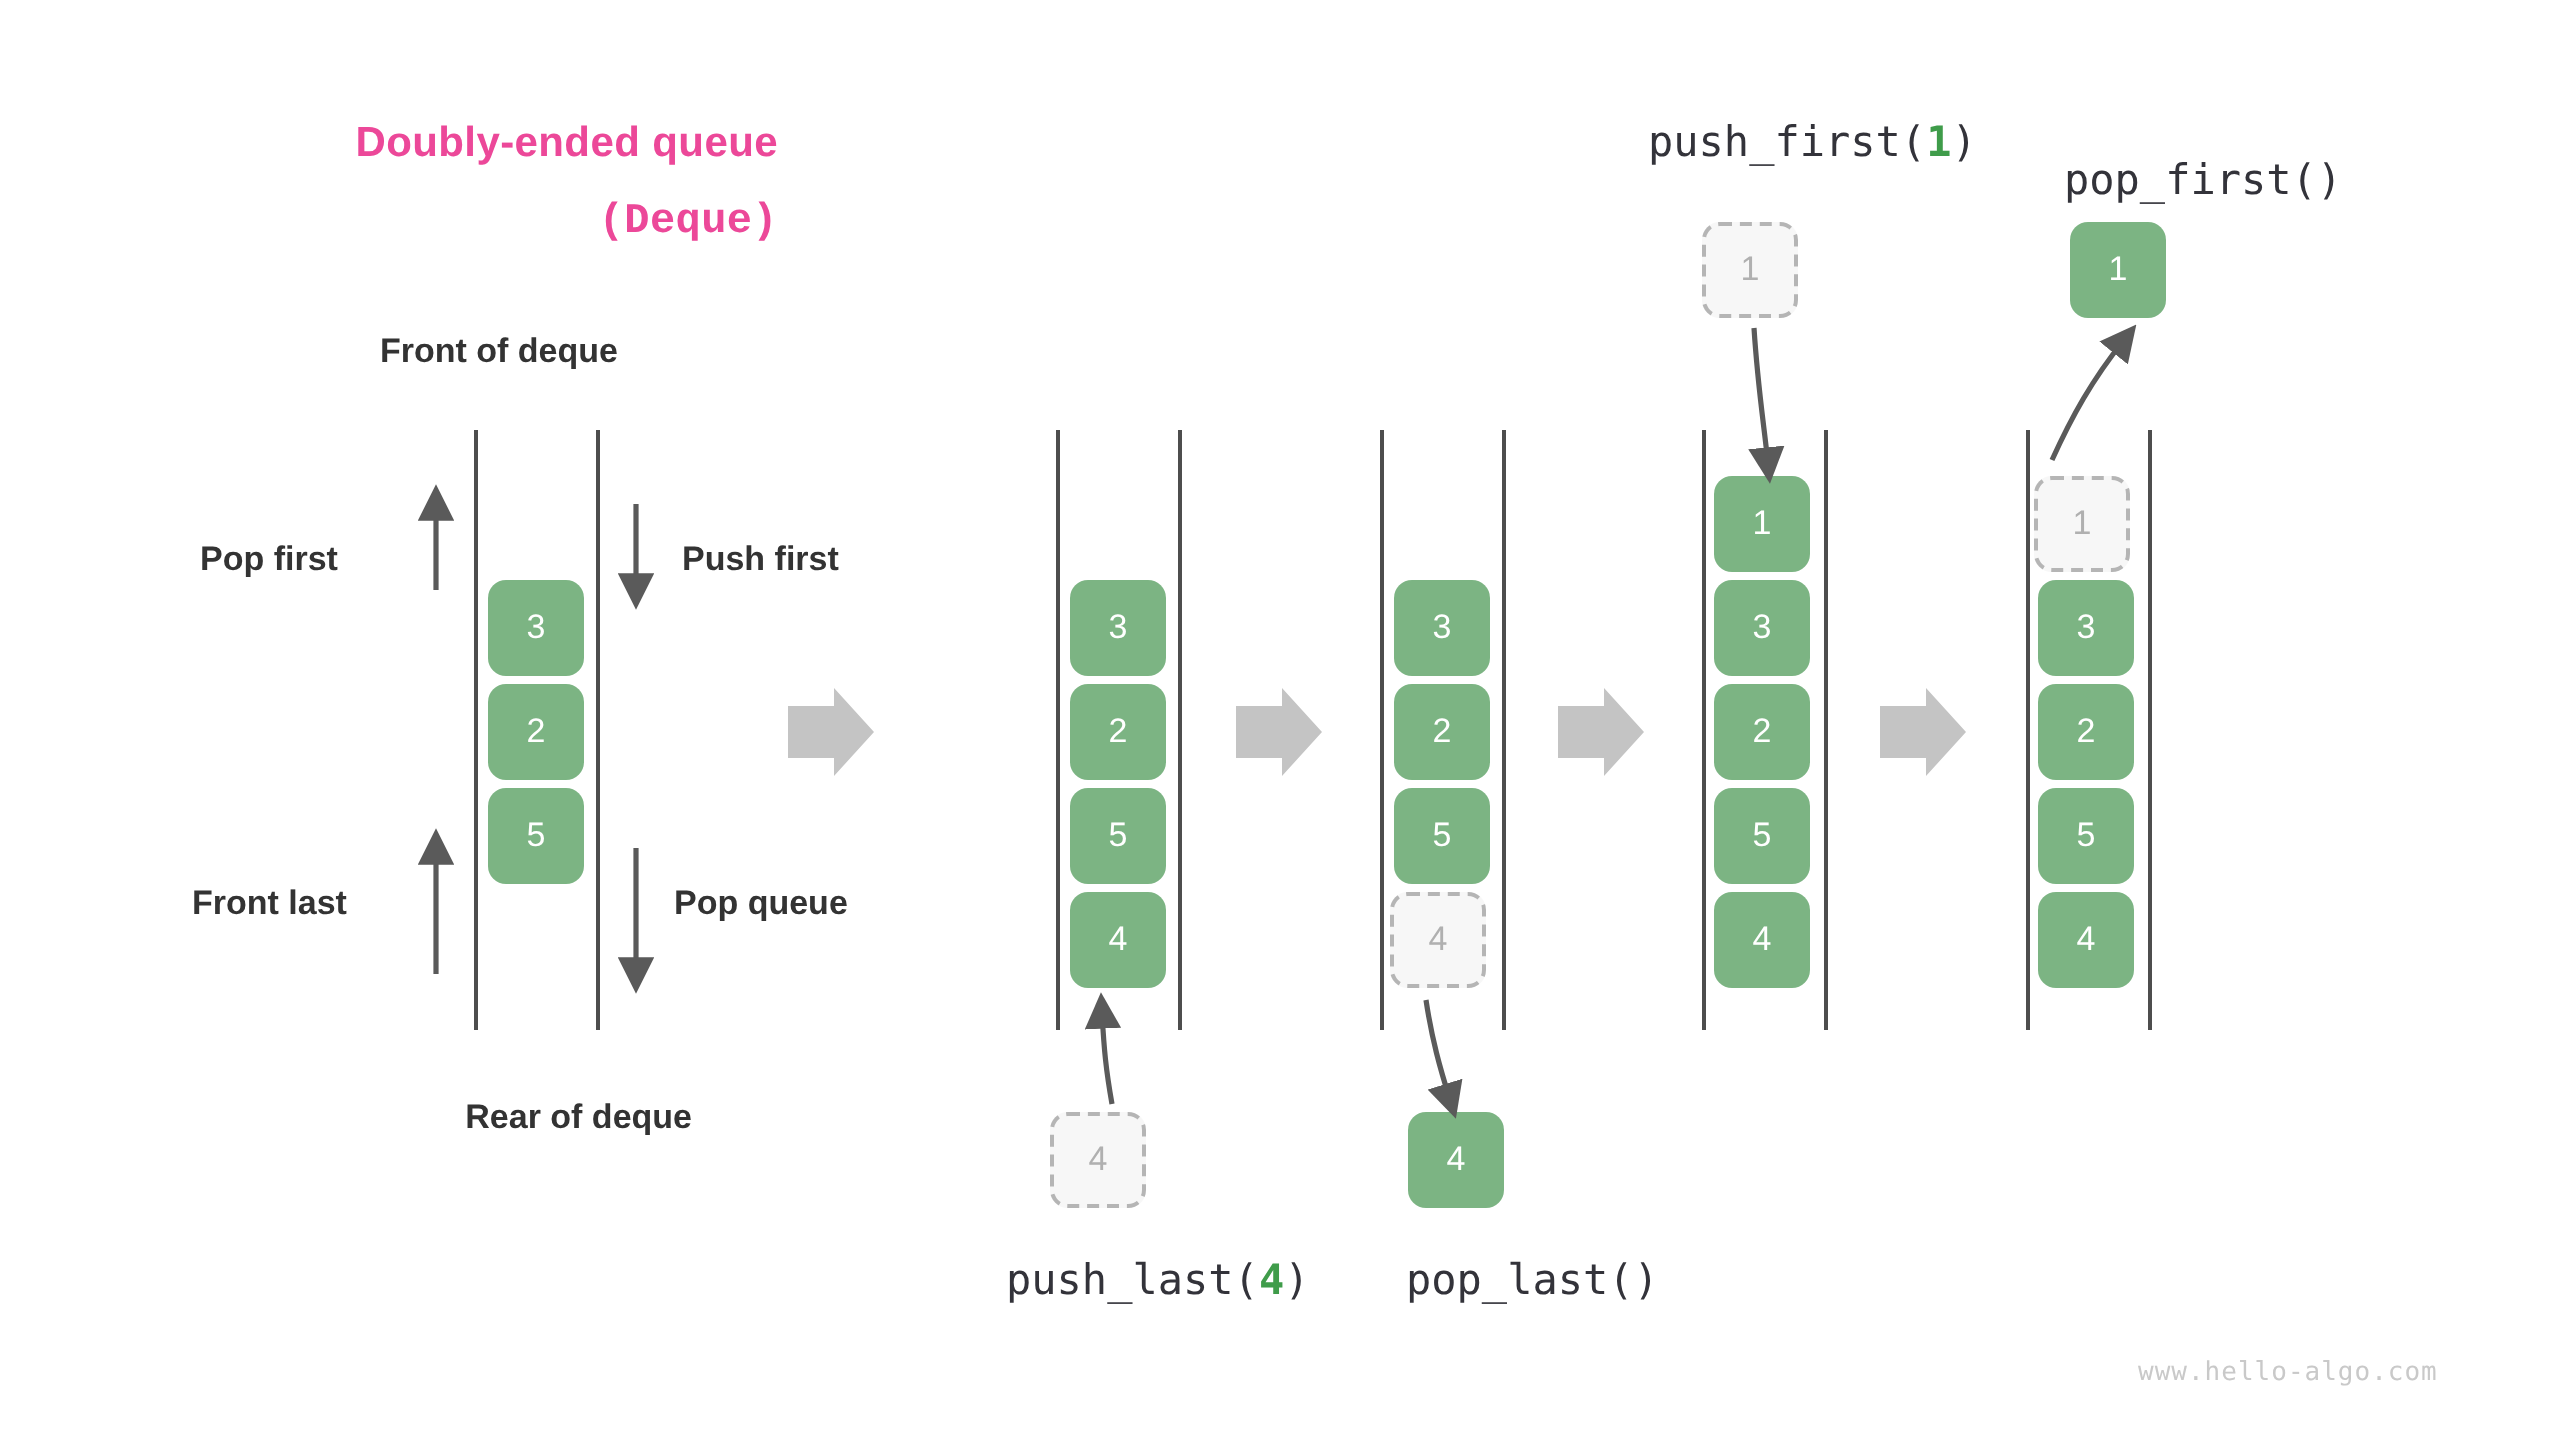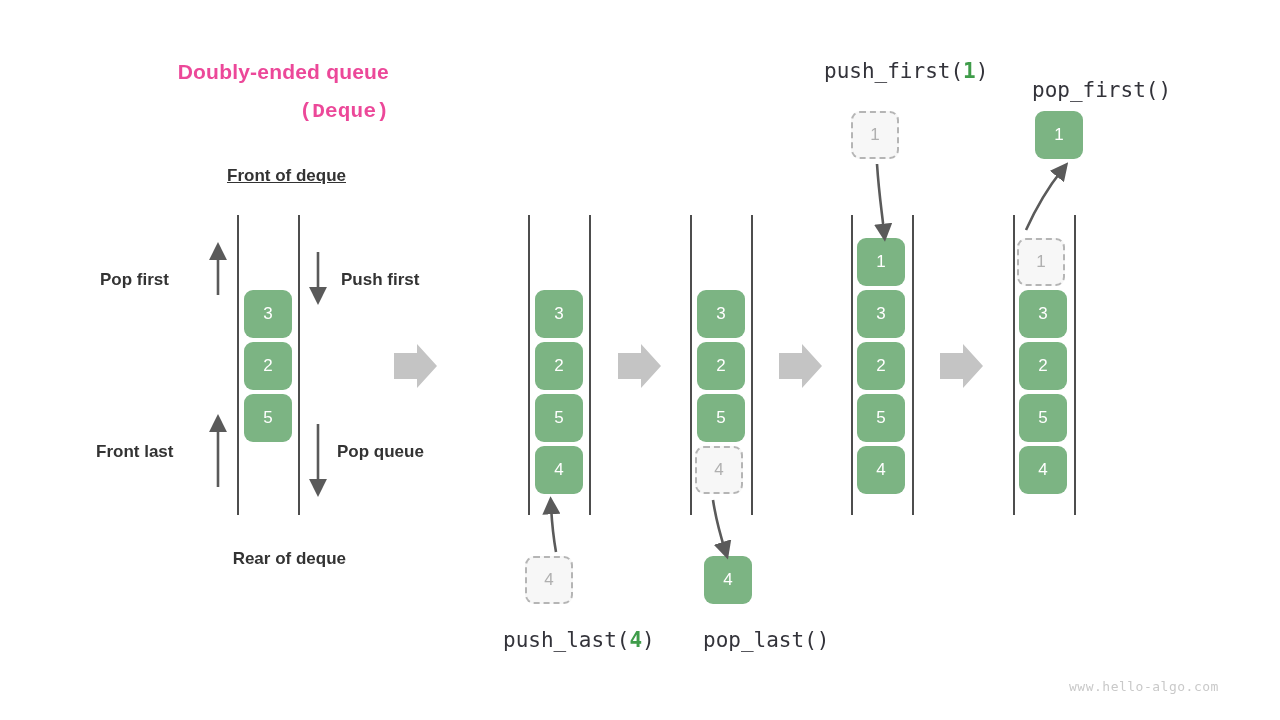--- a/index.html
+++ b/index.html
@@ -35,21 +35,21 @@
   #title-line1 { left: 147px; top: 52px; width: 242px; }
   #title-line2 { left: 147px; top: 92px; width: 242px; font-family: Liberation Mono, monospace; }
 
   .lbl-bold {
     position: absolute;
     color: #333333;
     font-weight: bold;
     font-size: 17px;
     white-space: nowrap;
   }
-  #front-label { left: 190px; top: 166px; width: 156px; text-align: right; text-decoration: underline; }
+  #front-label { left: 190px; top: 166px; width: 156px; text-align: left; }
   #rear-label  { left: 190px; top: 549px; width: 156px; text-align: right; }
   #pop-first-label  { left: 100px; top: 270px; }
   #push-first-label { left: 341px; top: 270px; }
   #push-last-label  { left: 96px; top: 442px; }
   #pop-last-label   { left: 337px; top: 442px; }
 
   .mono-label {
     position: absolute;
     color: #33333a;
     font-family: "DejaVu Sans Mono", "Liberation Mono", monospace;

